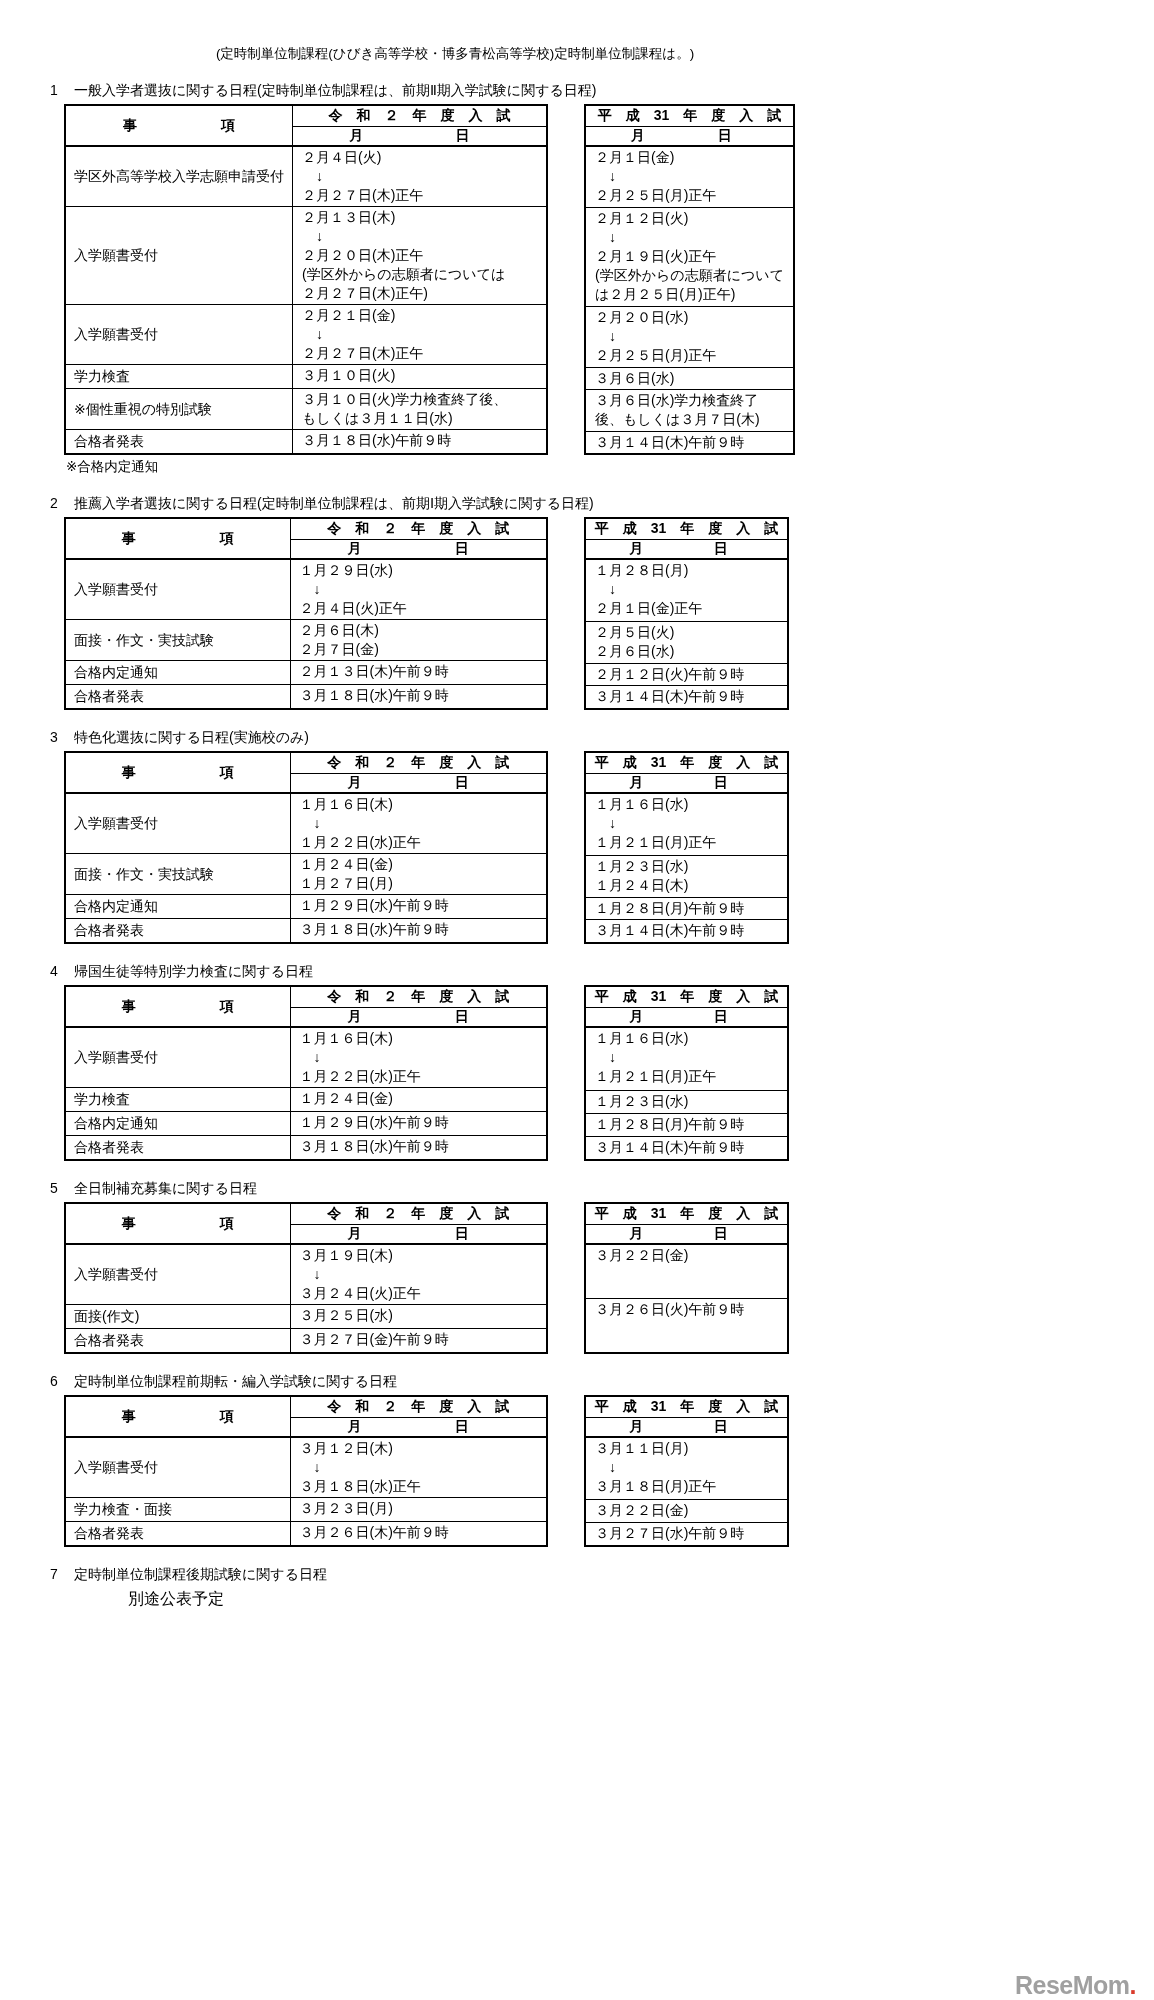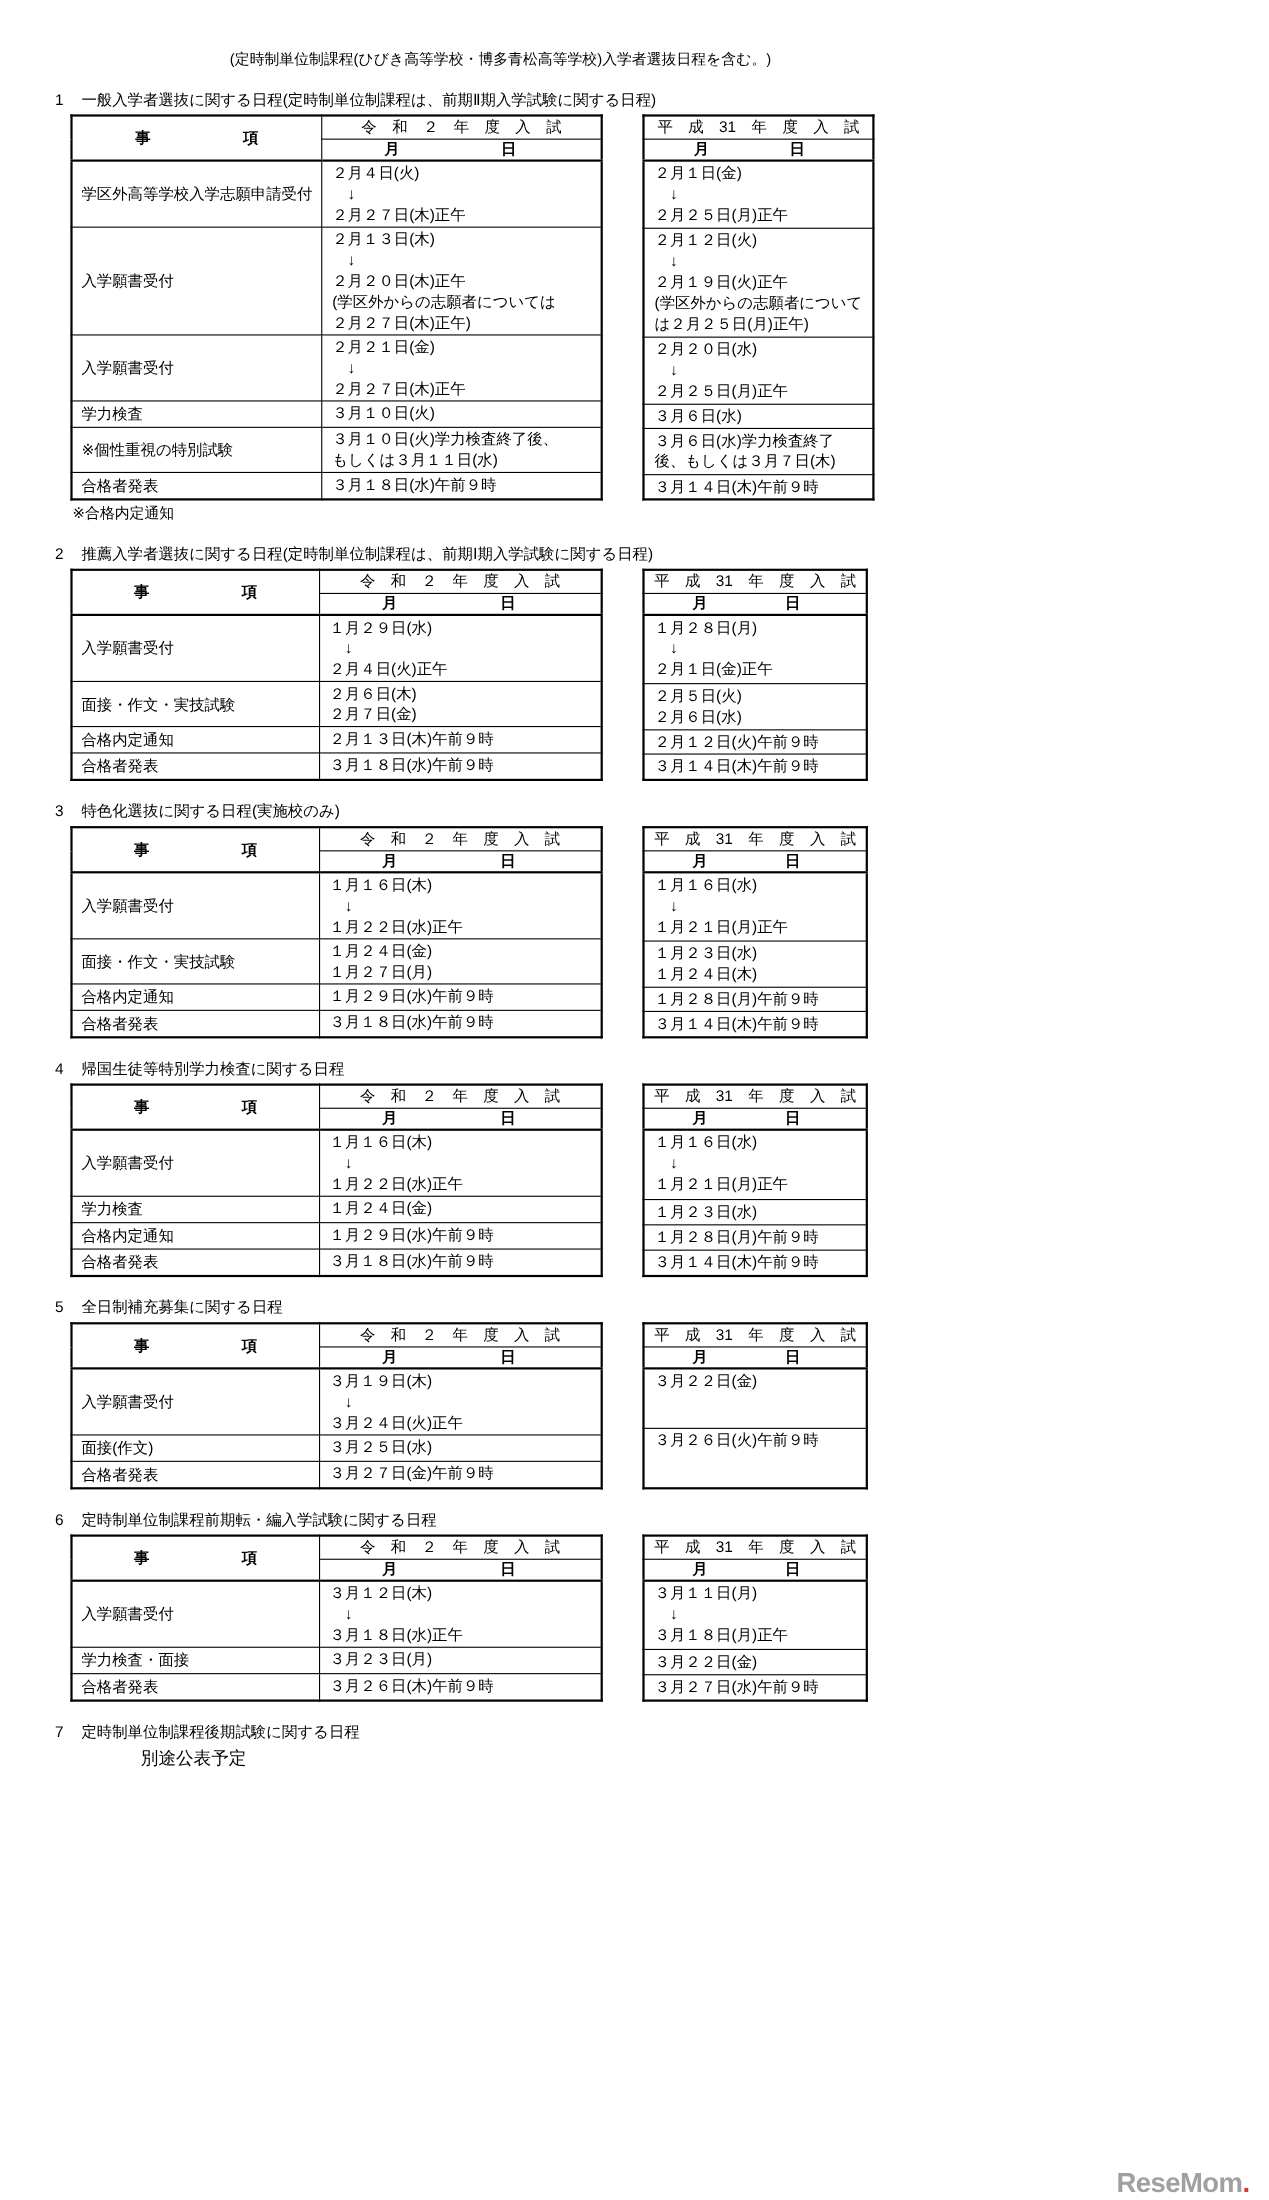--- a/index.html
+++ b/index.html
@@ -25,21 +25,21 @@
 
   table.tbl { border-collapse:collapse; border:2px solid #000; font-size:14px; table-layout:auto; }
   .left-tbl { width:484px; margin-right:36px; }
   .right-tbl { width:205px; }
 
   .tbl th, .tbl td { border:1px solid #000; }
   th.item-head {
     width:225px; font-weight:bold; text-align:center; vertical-align:middle;
     border-bottom:2px solid #000; font-size:14px; white-space:pre;
   }
-  th.year-head { height:21px; font-weight:normal; text-align:center; white-space:pre; font-size:14px; }
+  th.year-head { height:21px; font-weight:bold; text-align:center; white-space:pre; font-size:14px; }
   th.md-head { height:19px; border-bottom:2px solid #000; font-weight:bold; padding:0; }
   .md-inner { display:flex; width:100%; }
   .md-inner span:first-child { width:50%; text-align:center; }
   .md-inner span:last-child { width:34%; text-align:center; }
 
   td.item-cell {
     vertical-align:middle; padding:2px 8px; line-height:19px; white-space:nowrap; font-size:14px;
   }
   td.date-cell {
     vertical-align:top; padding:1px 9px; line-height:19px; white-space:pre; font-size:14px;
@@ -52,21 +52,21 @@
     position:absolute; right:18px; bottom:0;
     font-size:25px; font-weight:bold; color:#a0a0a0; letter-spacing:-0.5px;
   }
   .logo .dot { color:#d93a2b; }
 </style>
 </head>
 <body>
 
 <div class="doc">
 
-  <div class="subtitle">(定時制単位制課程(ひびき高等学校・博多青松高等学校)入学者選抜日程を含む。)</div>
+  <div class="subtitle">(定時制単位制課程(ひびき高等学校・博多青松高等学校)定時制単位制課程は。)</div>
 
   <section class="section">
     <div class="sec-head"><span class="sec-num">1</span><span>一般入学者選抜に関する日程(定時制単位制課程は、前期Ⅱ期入学試験に関する日程)</span></div>
     <div class="tables">
       <table class="tbl left-tbl">
         <tbody>
             <tr>
           <th class="item-head" rowspan="2">事　　　　　　項</th>
           <th class="year-head">令　和　２　年　度　入　試</th>
         </tr>

